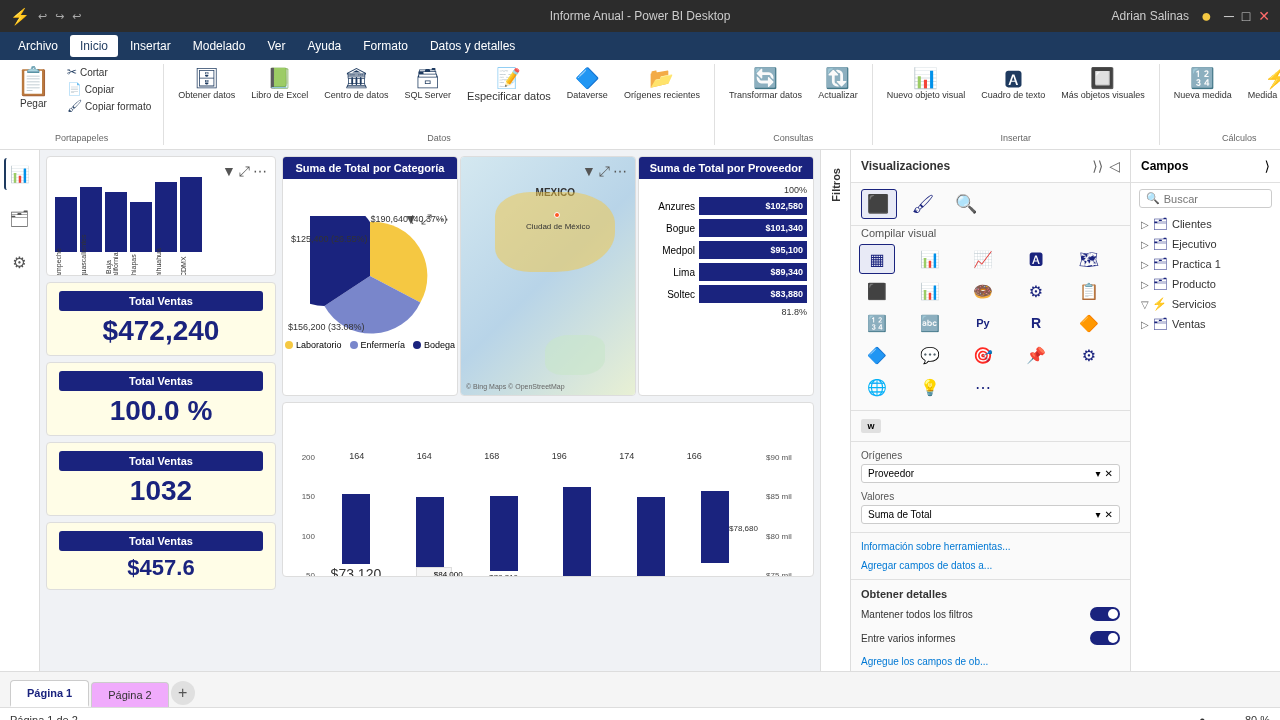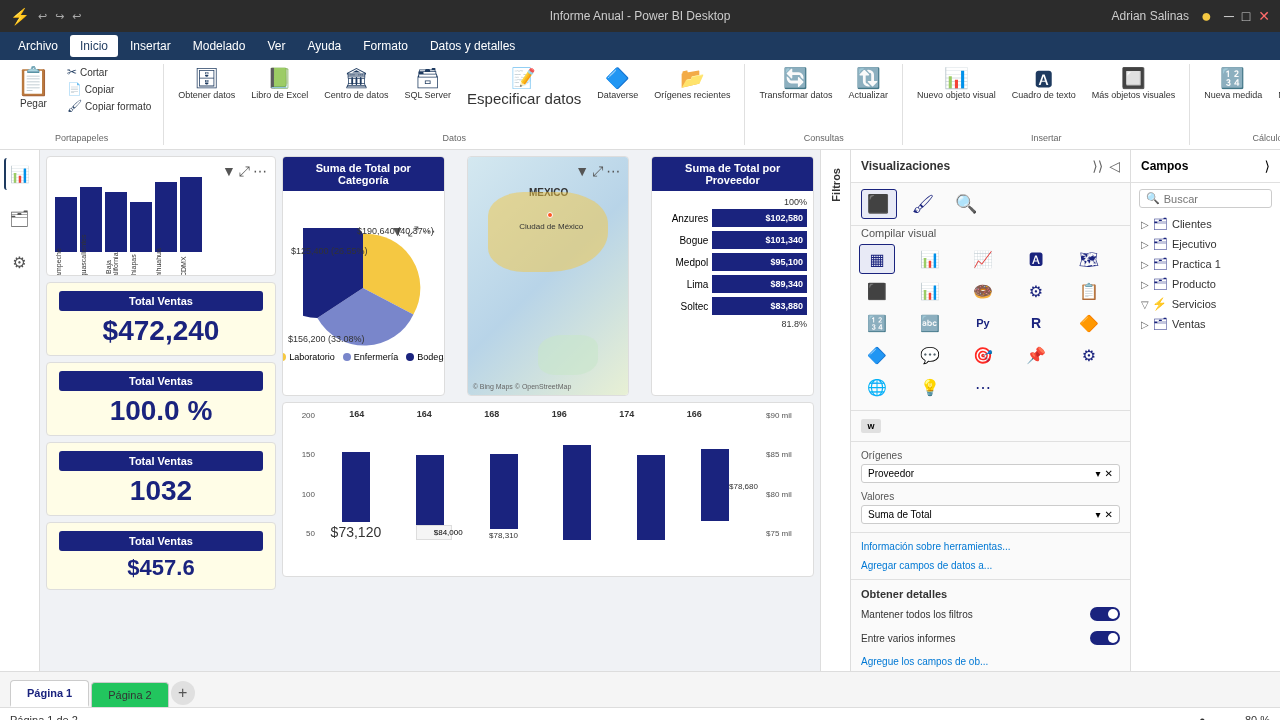--- a/index.html
+++ b/index.html
@@ -436,21 +436,21 @@
       display: flex;
       align-items: flex-end;
       padding: 0 10px;
       gap: 2px;
     }
     .page-tab {
       padding: 6px 16px;
       border: 1px solid #ccc;
       border-bottom: none;
       border-radius: 4px 4px 0 0;
-      background: #22c55e;
+      background: #f0abfc;
       cursor: pointer;
       font-size: 11px;
       color: #333;
     }
     .page-tab.active {
       background: white;
       border-bottom: 2px solid white;
       font-weight: bold;
       color: #1a237e;
     }
@@ -586,21 +586,21 @@
       <div class="ribbon-btn">
         <span class="ribbon-icon">🏛</span>
         <span style="font-size:9px;text-align:center;">Centro de datos</span>
       </div>
       <div class="ribbon-btn">
         <span class="ribbon-icon">🗃</span>
         <span style="font-size:9px;text-align:center;">SQL Server</span>
       </div>
       <div class="ribbon-btn">
         <span class="ribbon-icon">📝</span>
-        <span style="font-size:15px;text-align:center;">Especificar datos</span>
+        <span style="font-size:11px;text-align:center;">Especificar datos</span>
       </div>
       <div class="ribbon-btn">
         <span class="ribbon-icon">🔷</span>
         <span style="font-size:9px;text-align:center;">Dataverse</span>
       </div>
       <div class="ribbon-btn">
         <span class="ribbon-icon">📂</span>
         <span style="font-size:9px;text-align:center;">Orígenes recientes</span>
       </div>
     </div>
@@ -722,21 +722,21 @@
         </div>
 
         <div class="kpi-card">
           <div class="kpi-title">Total Ventas</div>
           <div class="kpi-value medium">$457.6</div>
         </div>
       </div>
 
       <div class="charts-column">
 
-        <div style="display:grid;grid-template-columns:1fr 1fr 1fr;gap:22px;height:240px;border-radius:16px;">
+        <div style="display:grid;grid-template-columns:1fr 1fr 1fr;gap:2px;height:240px;border-radius:16px;">
 
           <div class="chart-box">
             <div class="chart-title">Suma de Total por Categoría</div>
             <div class="pie-chart-area">
               <div class="chart-filter-row" style="position:absolute;top:30px;right:4px;">
                 <span class="chart-filter-btn">▼</span>
                 <span class="chart-filter-btn">⤢</span>
                 <span class="chart-filter-btn">⋯</span>
               </div>
 
@@ -827,32 +827,32 @@
                   <span class="provider-bar-value">$83,880</span>
                 </div>
               </div>
               <div style="display:flex;justify-content:flex-end;font-size:9px;color:#333;margin-top:4px;">81.8%</div>
             </div>
           </div>
         </div>
 
         <div class="bottom-chart">
           <div class="combo-chart-area">
-            <div style="display:flex;height:100%;position:relative;">
+            <div style="display:flex;height:100%;position:relative;margin-top:42px;">
 
               <div style="width:30px;display:flex;flex-direction:column;justify-content:space-between;align-items:flex-end;padding:2px 4px;font-size:8px;color:#555;">
                 <span>200</span>
                 <span>150</span>
                 <span>100</span>
                 <span>50</span>
               </div>
 
               <div style="flex:1;display:flex;align-items:flex-end;gap:8px;padding:0 4px;position:relative;">
 
-                <div style="position:absolute;top:0;left:0;right:30px;display:flex;padding:0 4px;font-weight:bold;">
+                <div style="position:absolute;top:0;left:0;right:30px;display:flex;padding:0 4px;">
                   <div style="flex:1;text-align:center;font-size:9px;color:#333;">164</div>
                   <div style="flex:1;text-align:center;font-size:9px;color:#333;">164</div>
                   <div style="flex:1;text-align:center;font-size:9px;color:#333;">168</div>
                   <div style="flex:1;text-align:center;font-size:9px;color:#333;">196</div>
                   <div style="flex:1;text-align:center;font-size:9px;color:#333;">174</div>
                   <div style="flex:1;text-align:center;font-size:9px;color:#333;">166</div>
                 </div>
 
                 <div style="flex:1;display:flex;flex-direction:column;align-items:center;justify-content:flex-end;height:110px;">
                   <div style="background:#1a237e;width:28px;height:70px;display:flex;align-items:flex-end;justify-content:center;padding-bottom:2px;"></div>

